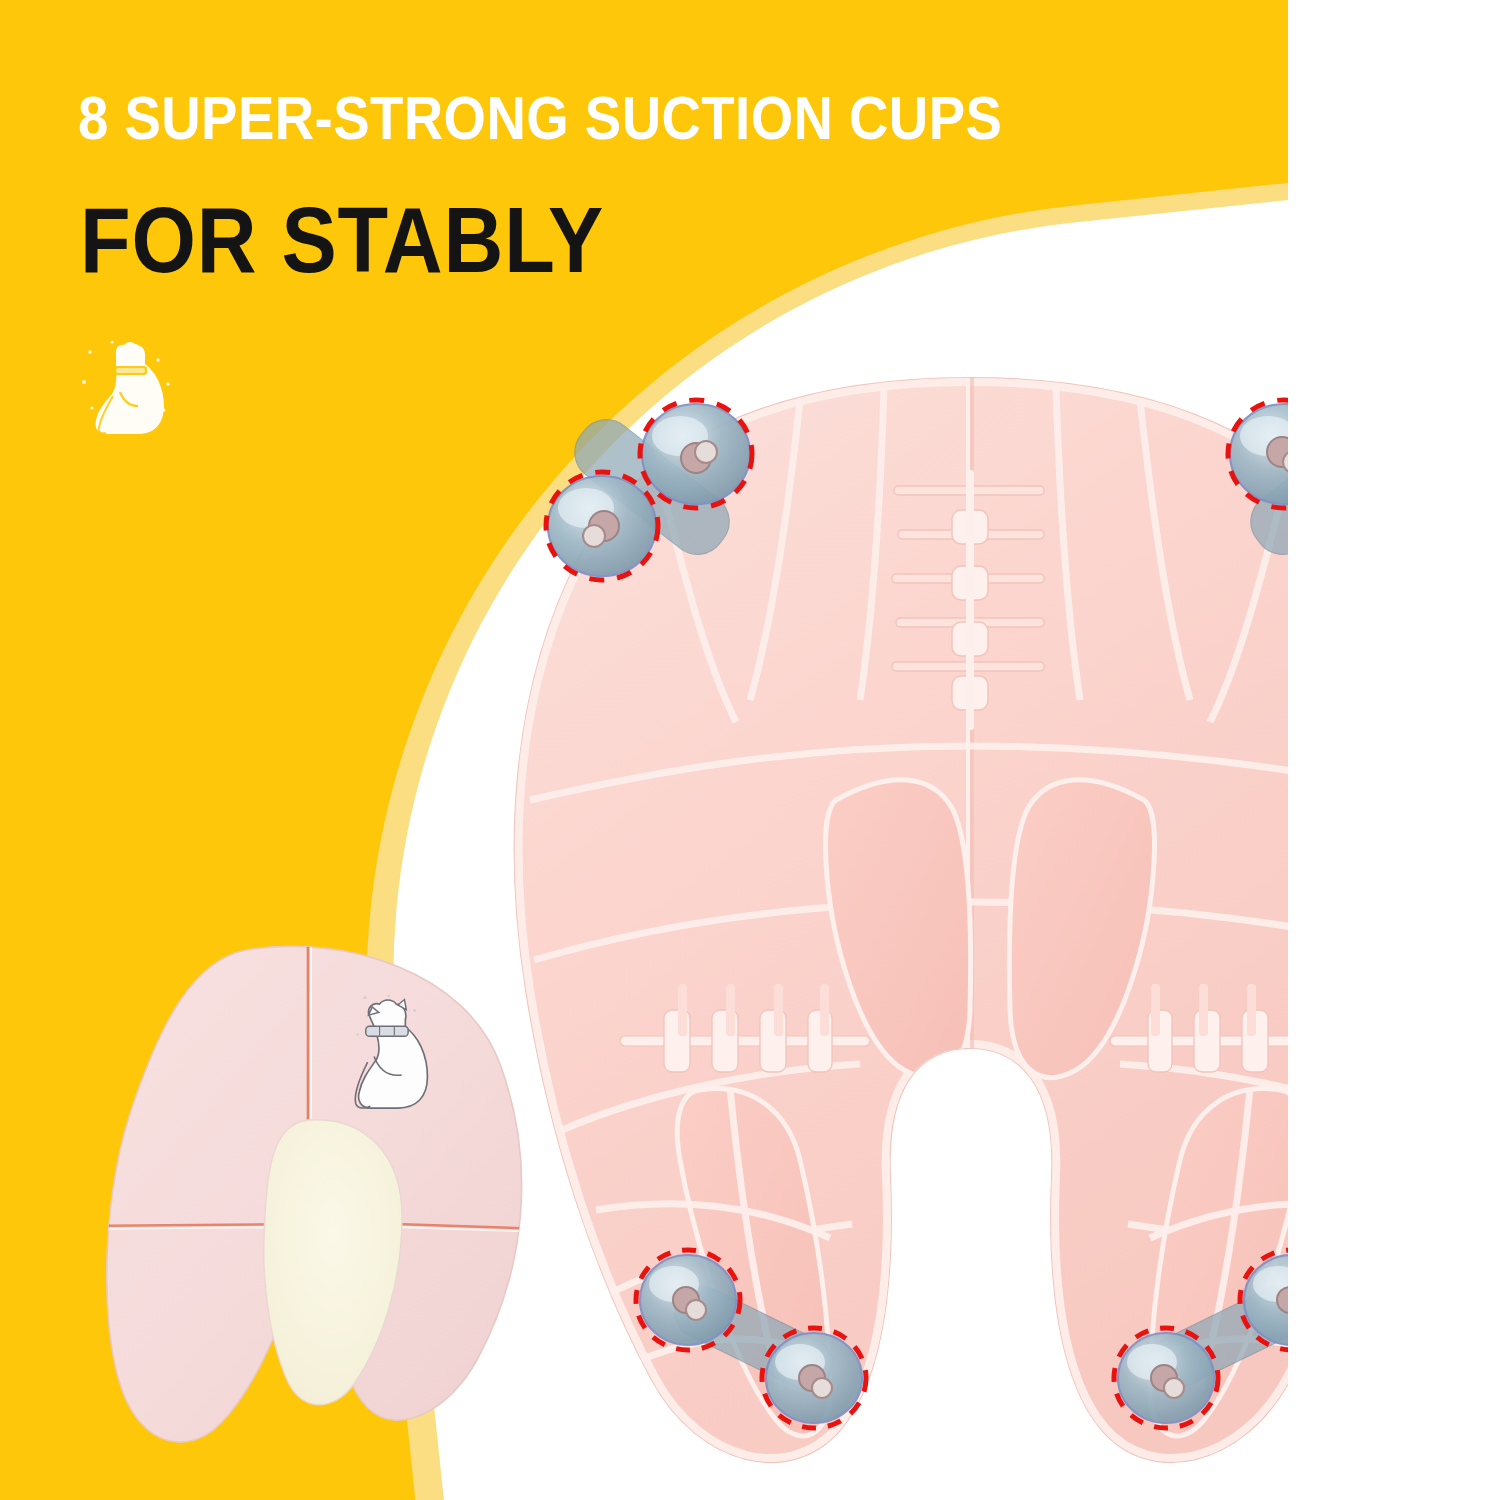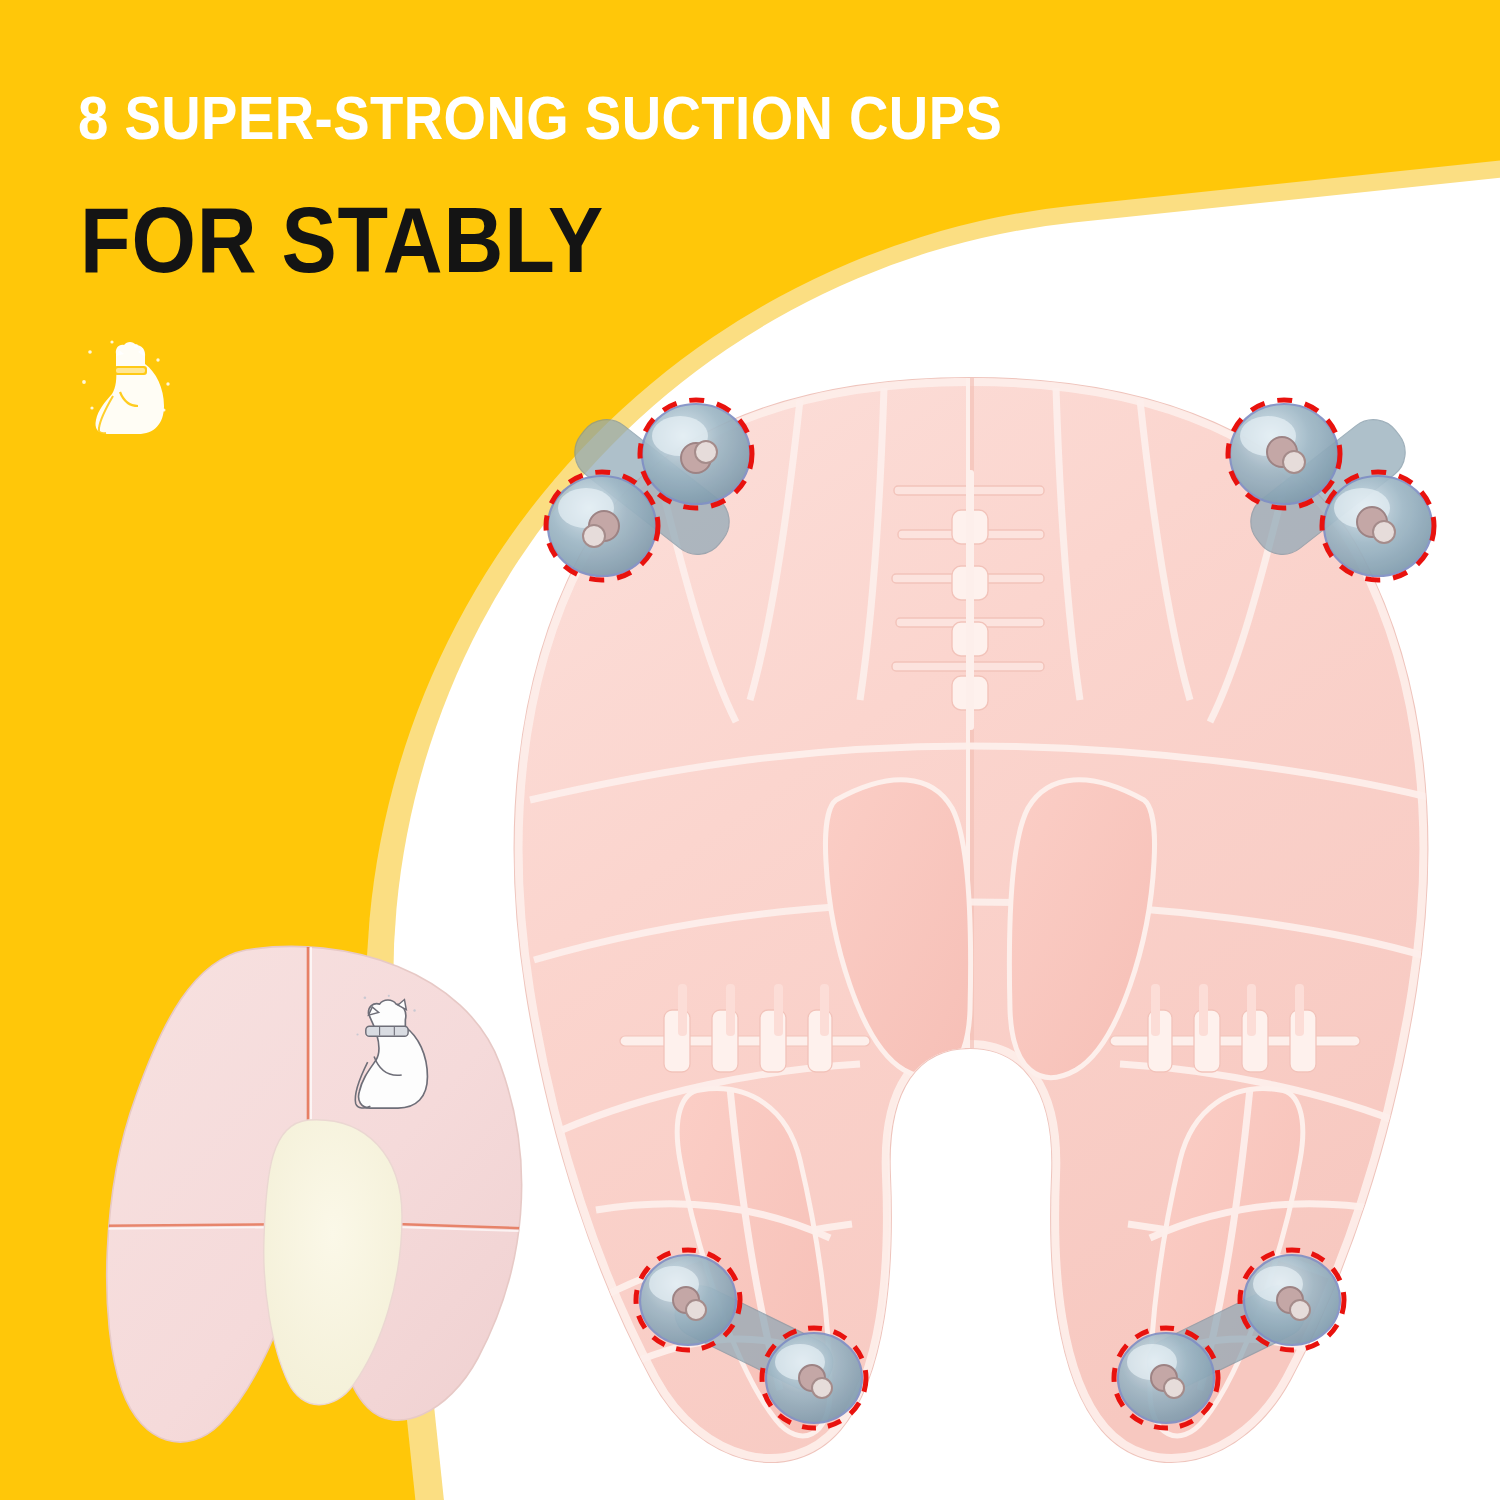--- a/index.html
+++ b/index.html
@@ -1,17 +1,17 @@
 <!DOCTYPE html>
 <html><head>
 <meta charset="utf-8">
 <style>
   html,body{margin:0;padding:0;background:#fff;}
   #canvas{
-    position:relative;width:1500px;height:1500px;overflow:hidden;
+    position:relative;width:1288px;height:1500px;overflow:hidden;
     background:#FFC709;
     font-family:"Liberation Sans","DejaVu Sans",sans-serif;
   }
 
   
   .bg-white-blob{
     position:absolute;
     left:318px; top:302px;
     width:1420px; height:1420px;
     background:#ffffff;

